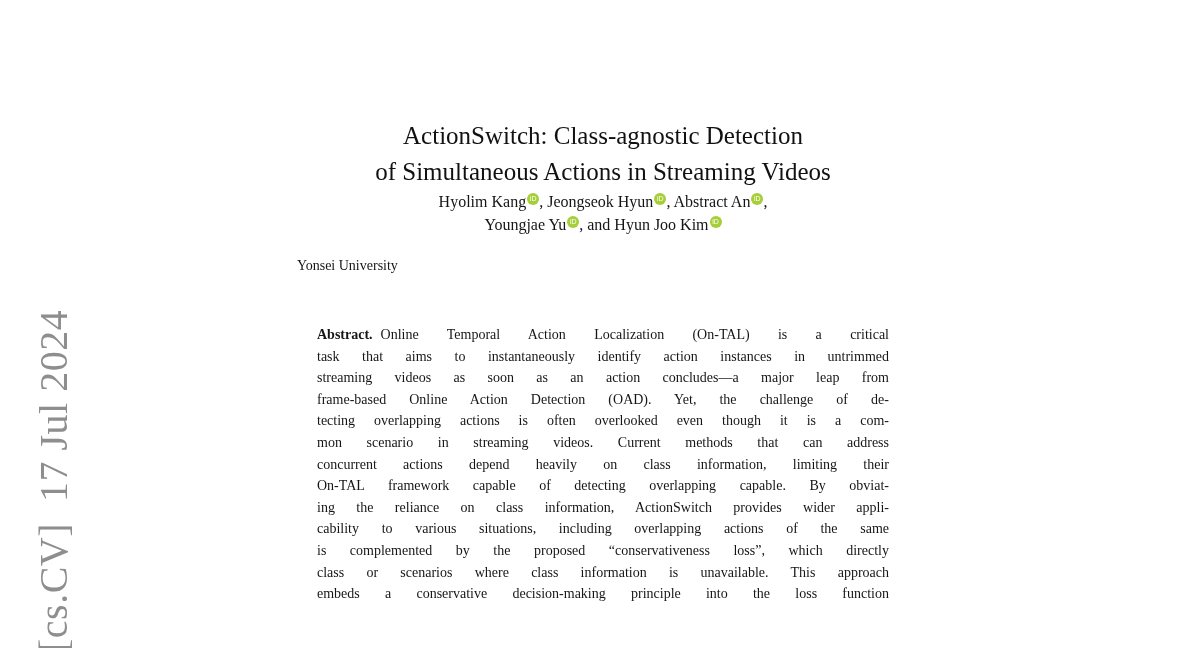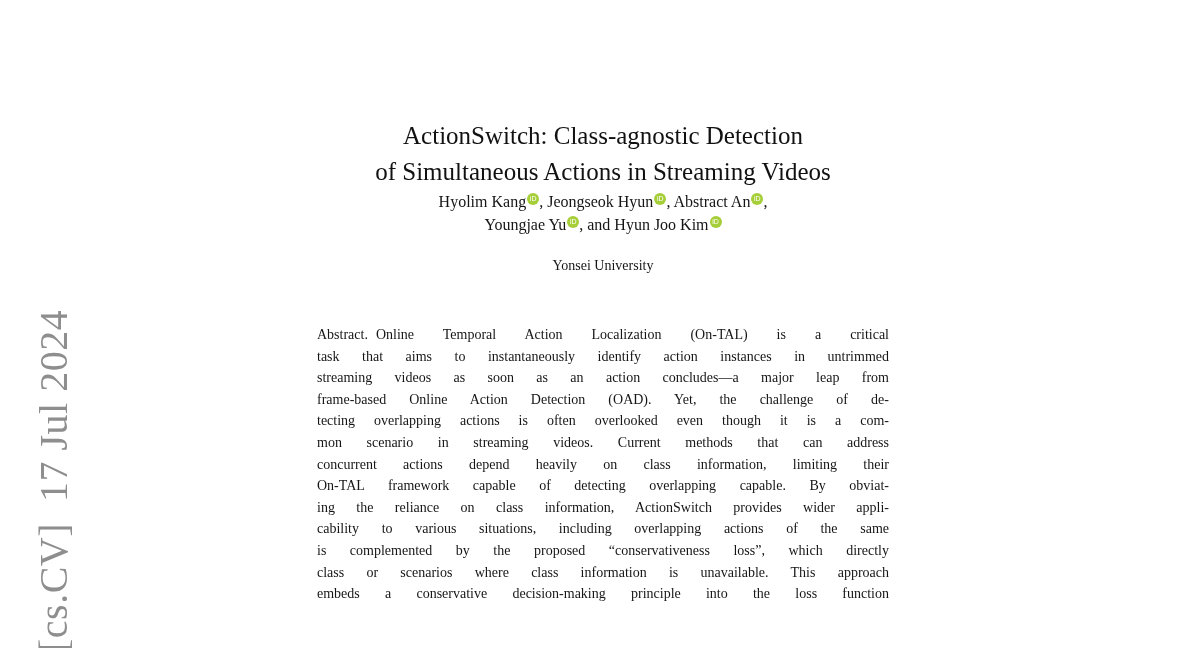--- a/index.html
+++ b/index.html
@@ -59,37 +59,36 @@
     position: absolute;
     left: 0; top: 0; right: 0; bottom: 0;
     color: #ffffff;
     font-family: "Liberation Sans", sans-serif;
     font-size: 7px;
     line-height: 12px;
     text-align: center;
   }
   .affiliation {
     margin-top: 20px;
-    text-align: center;
     font-size: 14px;
     line-height: 20px;
   }
   .abstract {
     margin: 48px auto 0 auto;
     width: 572px;
     font-size: 14px;
   }
   .abs-line {
     line-height: 21.6px;
     text-align: justify;
     text-align-last: justify;
     white-space: nowrap;
   }
   .abs-label {
-    font-weight: normal;
+    font-weight: bold;
     margin-right: 8px;
   }
 </style>
 </head>
 <body>
 
 <div class="page">
 
   <div class="arxiv-strip">[cs.CV]&nbsp;&nbsp;17 Jul 2024</div>
 

